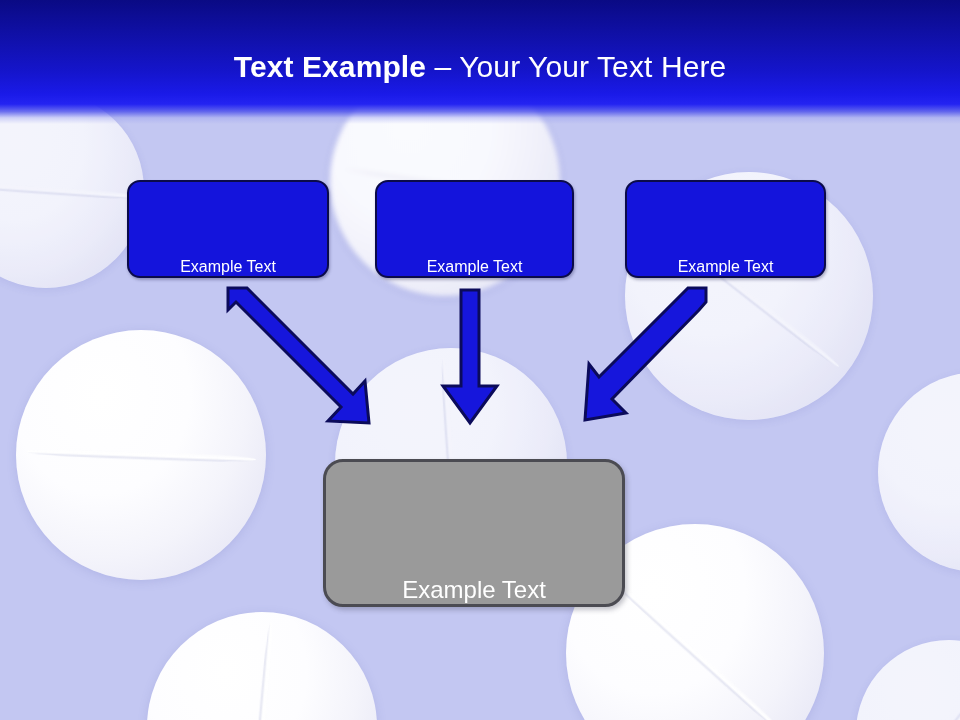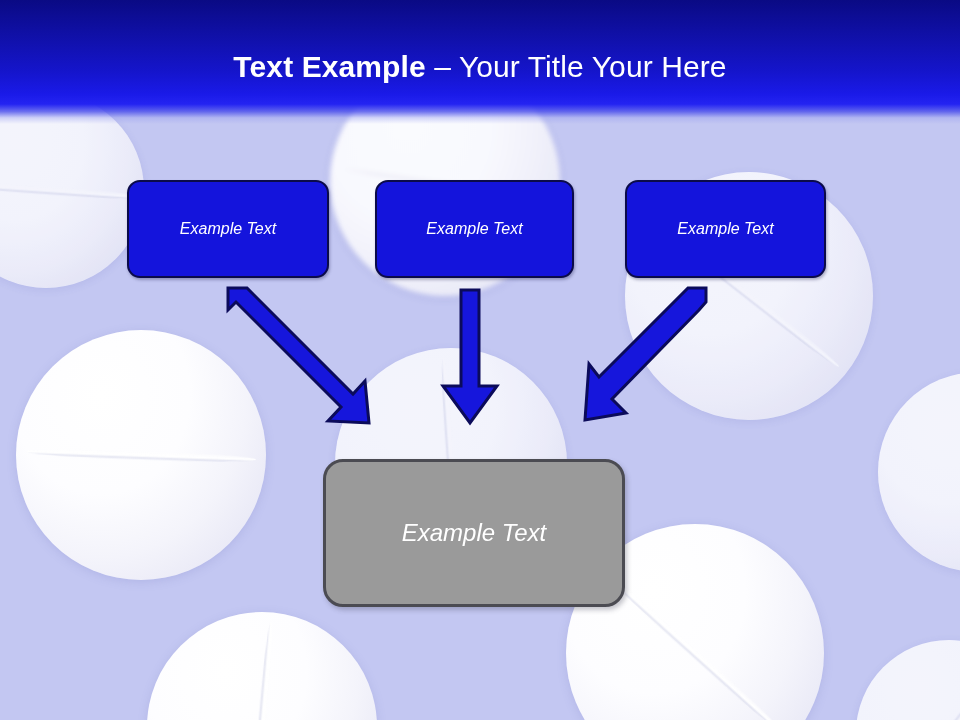--- a/index.html
+++ b/index.html
@@ -84,25 +84,24 @@
     letter-spacing: .1px;
     white-space: nowrap;
   }
   #header-title .bold { font-weight: bold; }
 
   
   .node {
     position: absolute;
     box-sizing: border-box;
     display: flex;
-    align-items: center;
+    align-items: flex-end;
     justify-content: center;
     color: #ffffff;
     z-index: 12;
-    font-style: italic;
   }
   .node.blue {
     background: #1414dc;
     border: 2px solid #0b0b4a;
     border-radius: 13px;
     font-size: 16px;
     box-shadow: 1px 2px 3px rgba(40,40,90,0.35);
   }
   .node.gray {
     background: #9a9a9a;
@@ -153,21 +152,21 @@
       </div>
     <div class="tablet" style="left:566px; top:524px; width:258px; height:258px;">
         <div class="score" style="transform:rotate(42deg);"></div>
       </div>
     <div class="tablet soft" style="left:856px; top:640px; width:186px; height:186px;">
         <div class="score" style="transform:rotate(128deg);"></div>
       </div>
   </div>
 
   <div id="header">
-    <div id="header-title"><span class="bold">Text Example</span><span> – Your Title Your Here</span></div>
+    <div id="header-title"><span class="bold">Text Example</span><span> – Your Your Text Here</span></div>
   </div>
 
   <svg id="arrow-layer" width="960" height="720" viewBox="0 0 960 720">
 
     <g class="hit">
       <polygon points="228,288 247,288 353,394 365,381 369,423 328,421 341,407 236,302 228,310" fill="#1616dc" stroke="#0b0b5a" stroke-width="3" stroke-linejoin="miter"></polygon>
     </g>
 
     <g class="hit">
       <polygon points="461,290 479,290 479,386 497,386 470,423 443,386 461,386" fill="#1616dc" stroke="#0b0b5a" stroke-width="3" stroke-linejoin="miter"></polygon>

